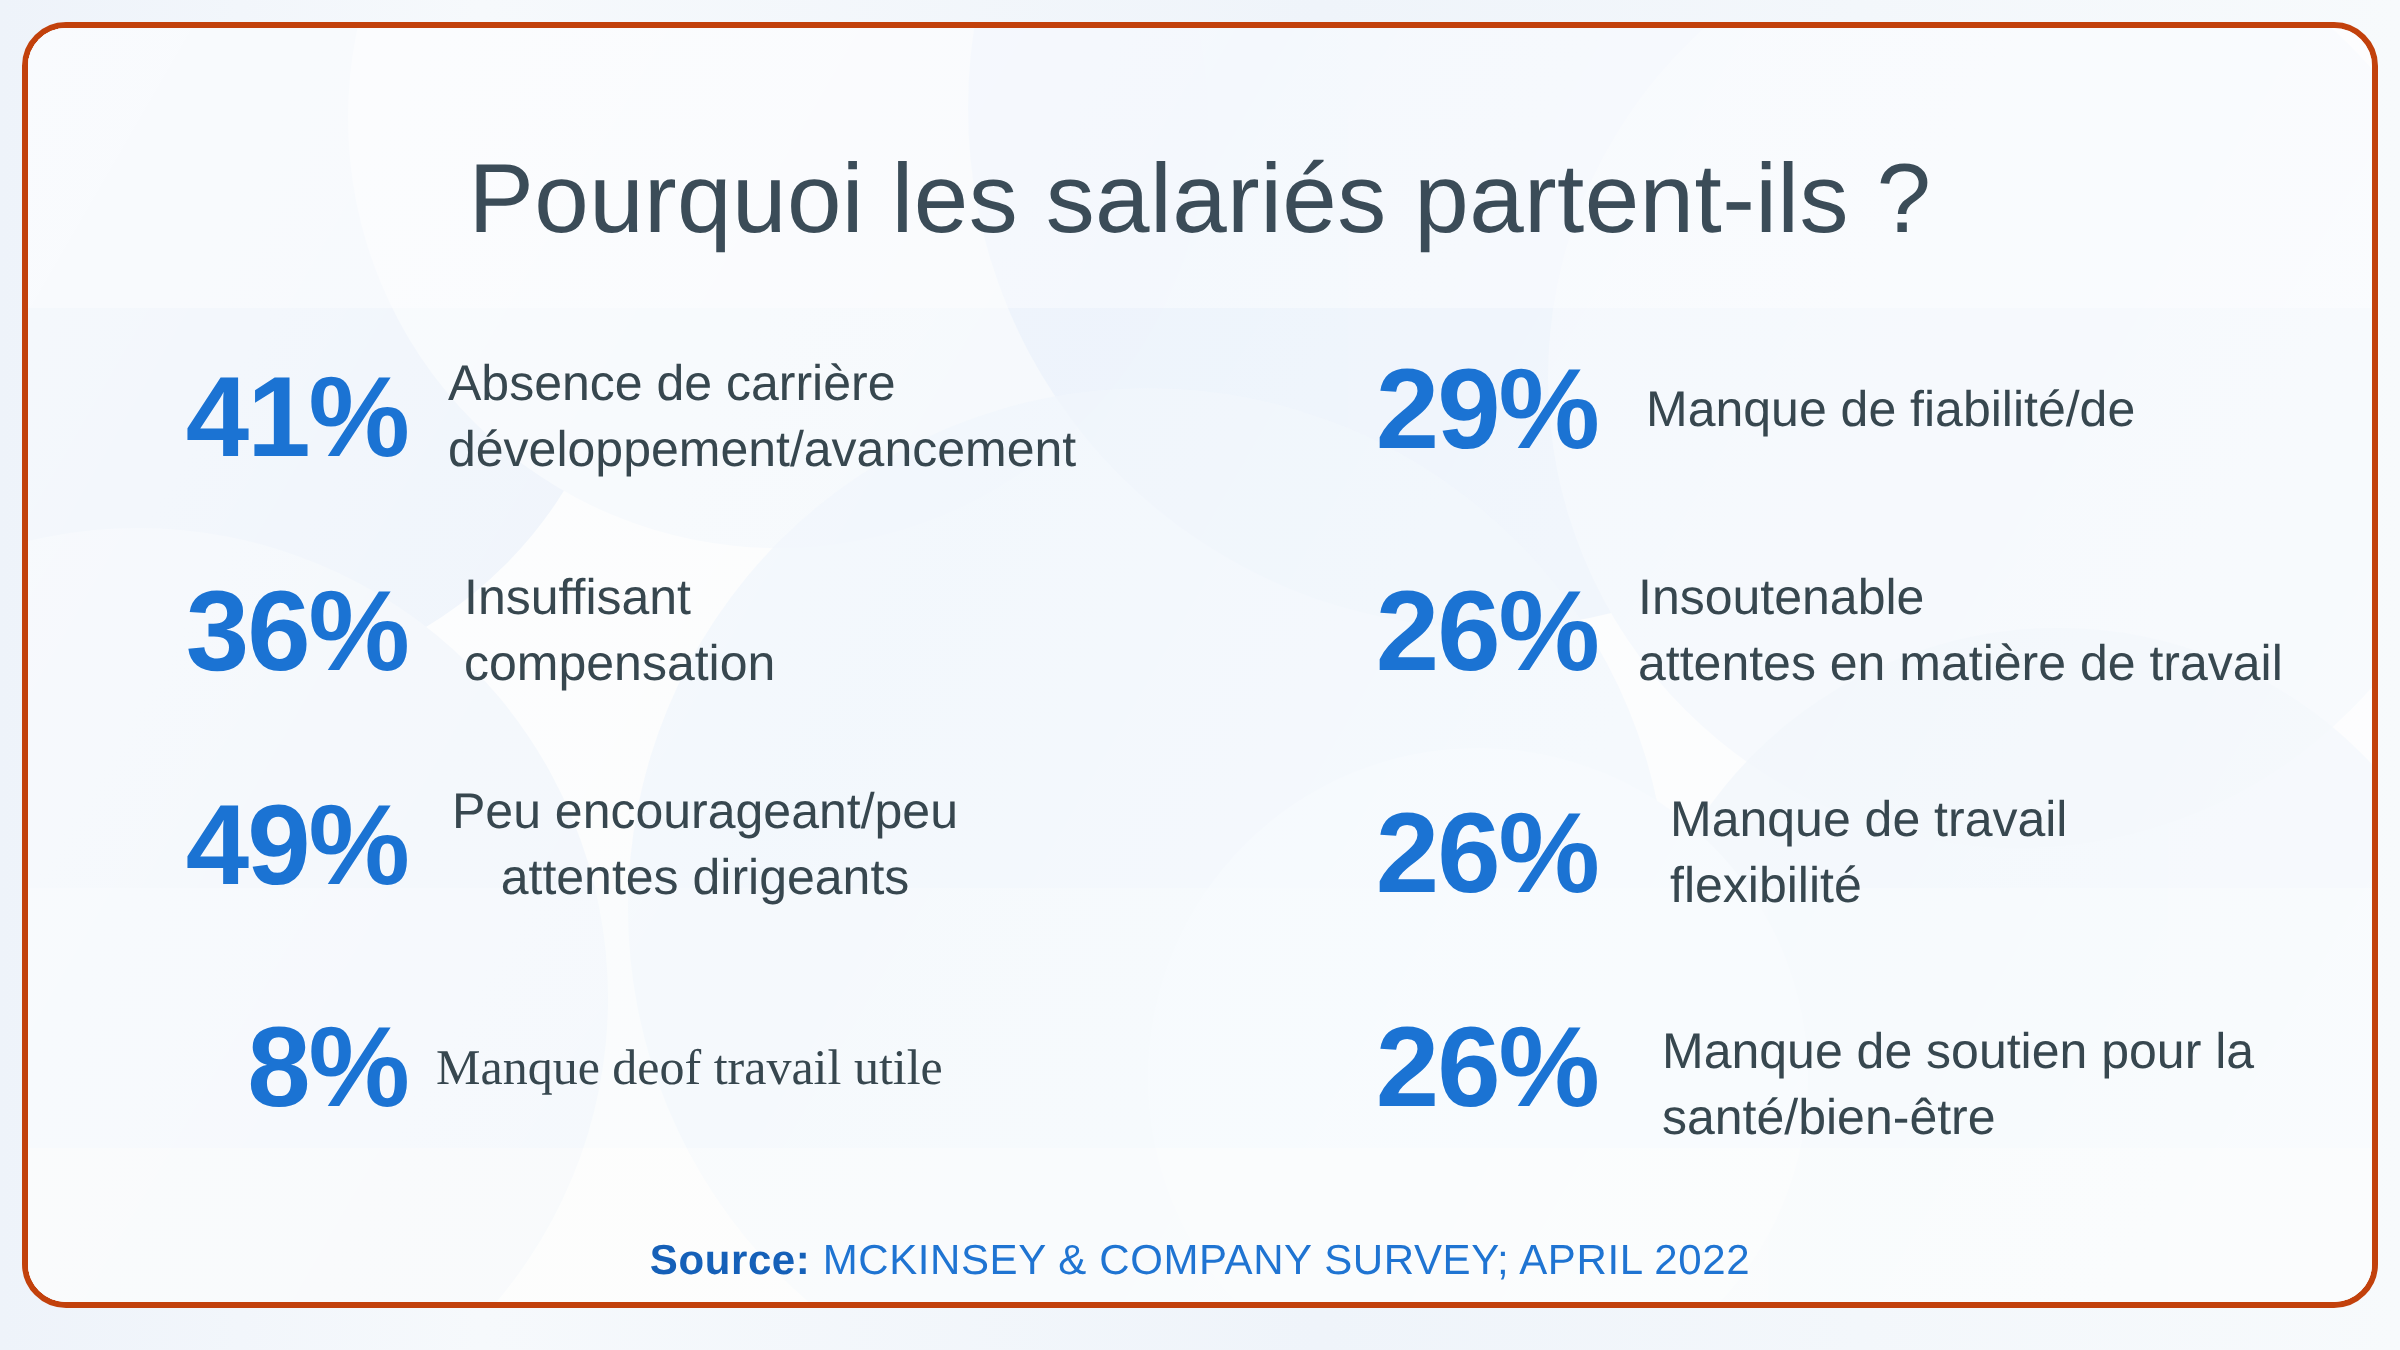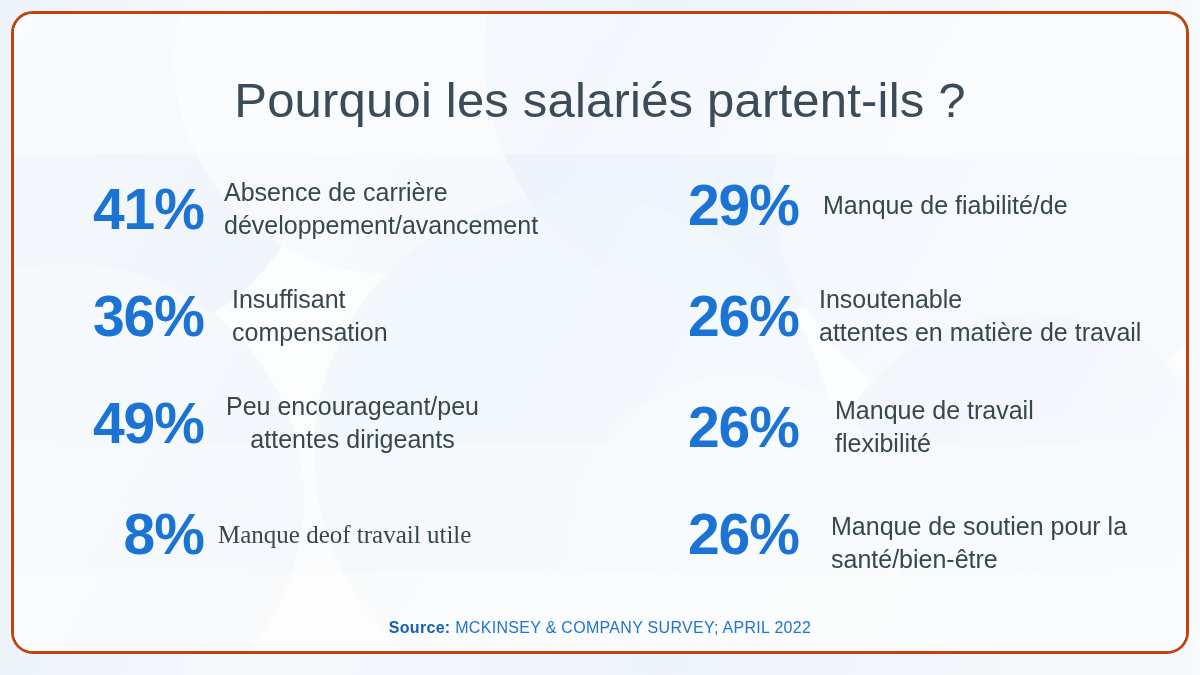--- a/index.html
+++ b/index.html
@@ -139,21 +139,21 @@
   .rp-1 { margin-left: 20px; text-align: left; }
   .rp-2 { margin-left: 36px; text-align: left; }
   .rp-3 { margin-left: 32px; text-align: left; margin-top: 17px; }
 
   .source {
     position: absolute;
     left: 0;
     right: 0;
     top: 605px;
     text-align: center;
-    font-size: 16px;
+    font-size: 21px;
     color: #1f74d2;
     letter-spacing: .3px;
   }
   .source b { font-weight: bold; color: #1560b8; }
 </style>
 </head>
 <body>
 
 <div id="slide">
 

